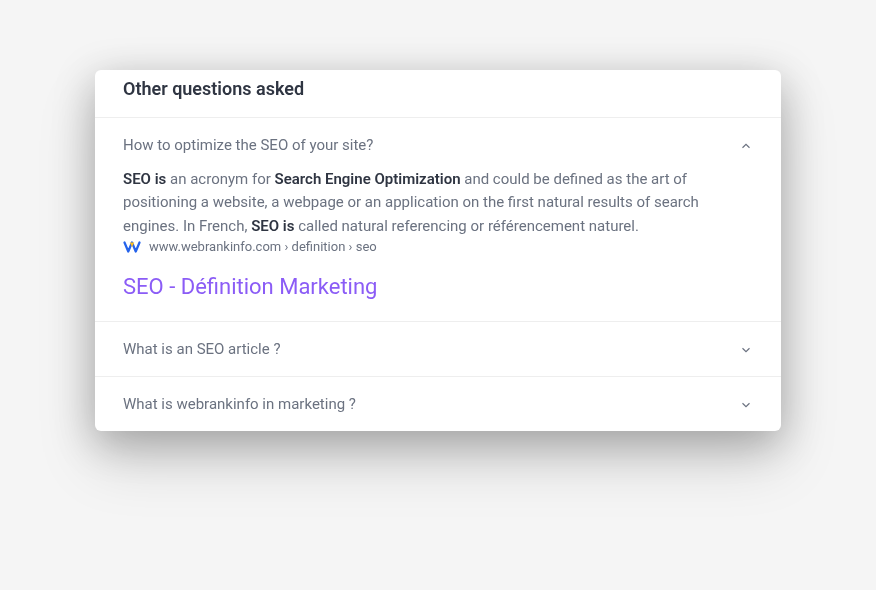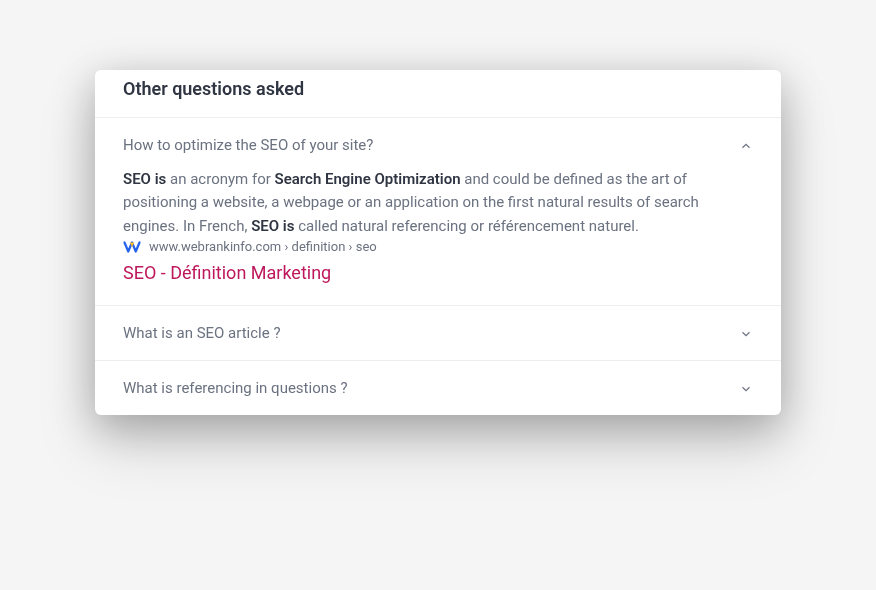--- a/index.html
+++ b/index.html
@@ -68,34 +68,34 @@
       color: #6b7280;
     }
     .answer-text strong {
       color: #2f3542;
       font-weight: 600;
     }
     .source-row {
       display: flex;
       align-items: center;
       gap: 8px;
-      margin-bottom: 6px;
+      margin-bottom: 18px;
     }
     .source-icon {
       width: 18px;
       height: 18px;
       flex-shrink: 0;
     }
     .breadcrumb {
       font-size: 13px;
       color: #6b7280;
     }
     .source-title {
-      font-size: 18px;
-      color: #be185d;
+      font-size: 22px;
+      color: #8b5cf6;
       font-weight: 400;
     }
     .expanded-only {
       display: none;
     }
     .question-item.expanded .expanded-only {
       display: block;
     }
     .question-item.expanded .question-header {
       padding-bottom: 14px;
@@ -142,21 +142,21 @@
       <span class="chevron">
         <svg viewBox="0 0 24 24">
             <polyline points="6 9 12 15 18 9"></polyline>
           </svg>
       </span>
     </div>
   </div>
 
   <div class="question-item">
     <div class="question-header">
-      <span class="question-text">What is referencing in questions ?</span>
+      <span class="question-text">What is webrankinfo in marketing ?</span>
       <span class="chevron">
         <svg viewBox="0 0 24 24">
             <polyline points="6 9 12 15 18 9"></polyline>
           </svg>
       </span>
     </div>
   </div>
 
 </div>
 

